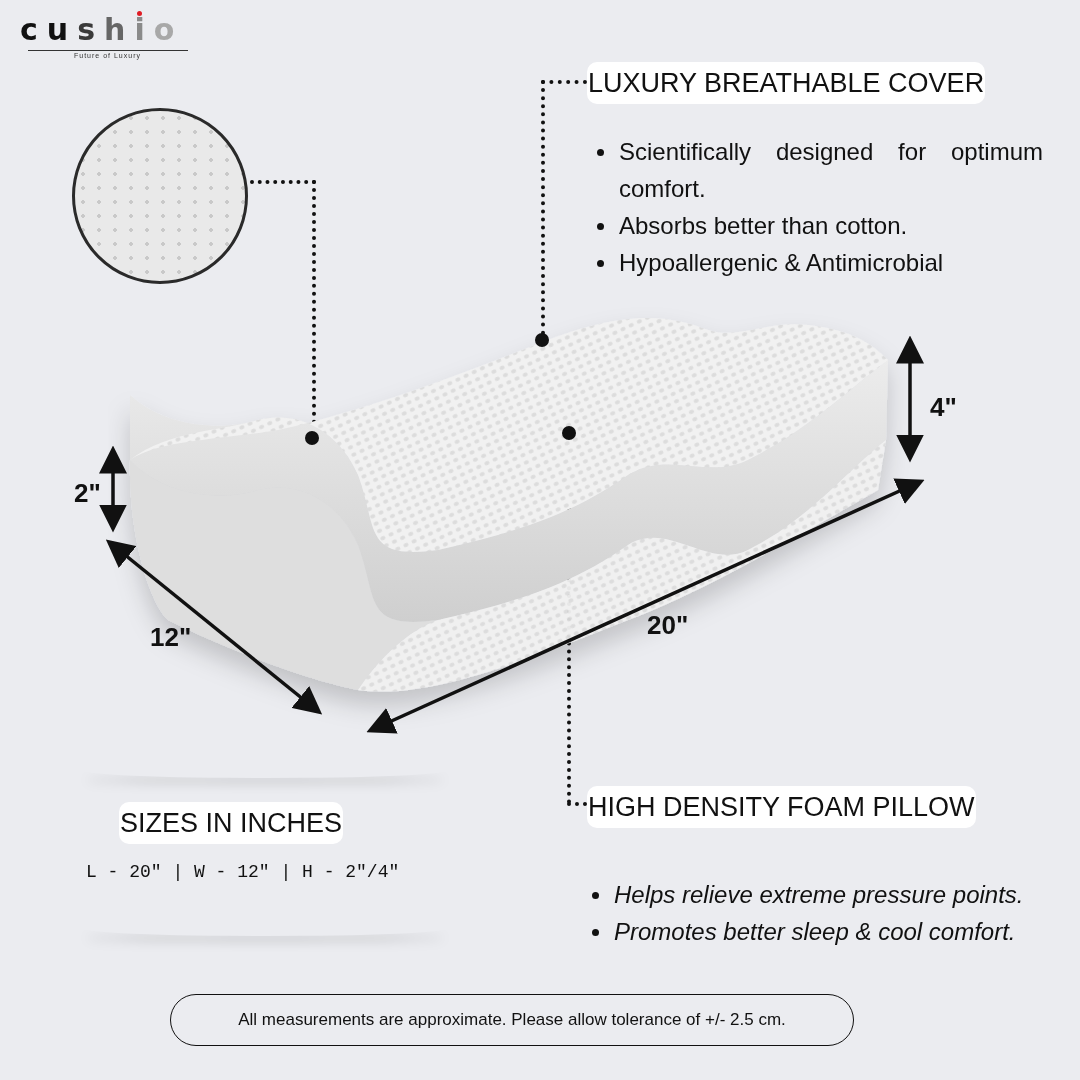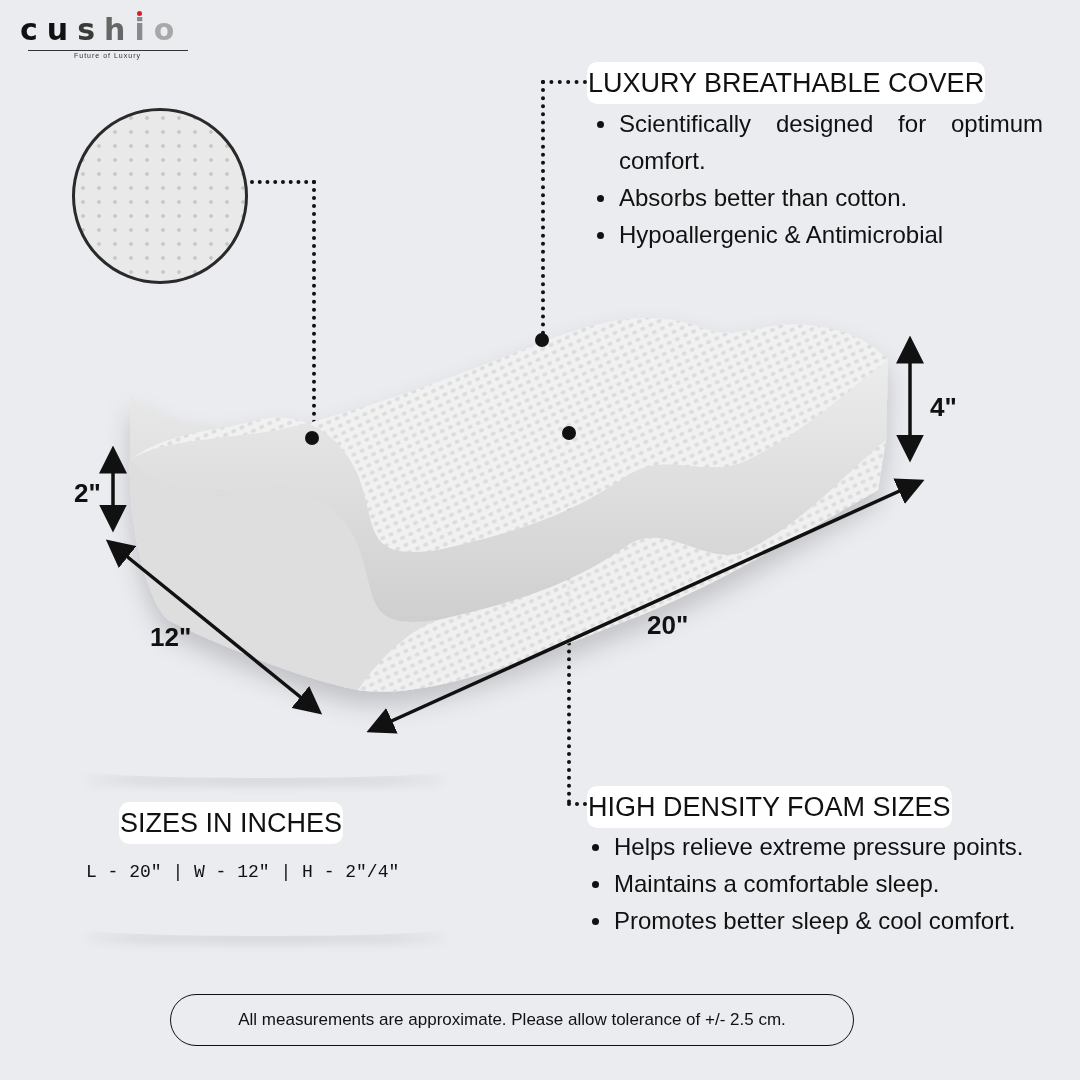--- a/index.html
+++ b/index.html
@@ -22,21 +22,21 @@
   .swatch { left:72px; top:108px; width:176px; height:176px; border-radius:50%; border:3px solid #2a2a2a; box-sizing:border-box;
     background-color:#e9e9e9;
     background-image: radial-gradient(circle, #c9c9c9 1.6px, transparent 2px);
     background-size: 16px 14px; }
 
   
   .pill { background:#fff; border-radius:10px; font-size:27px; padding:4px 1px; white-space:nowrap; line-height:34px; }
   .list { list-style:none; margin:0; padding:0; font-size:24px; line-height:37px; }
   .list li { position:relative; padding-left:26px; }
   .list li::before { content:""; position:absolute; left:4px; top:16px; width:7px; height:7px; background:#111; border-radius:50%; }
-  .justify { text-align:justify; text-align-last:left; }
+  .justify { text-align:justify; text-align-last:left;margin-top:28px; }
 
   
   .dot-h { border-top:4px dotted #111; height:0; }
   .dot-v { border-left:4px dotted #111; width:0; }
 
   
   .pillow { left:108px; top:300px; width:820px; height:440px; }
 
   .dim { font-weight:bold; font-size:26px; }
 
@@ -121,24 +121,23 @@
 <div class="abs dim" style="left:930px;top:392px;">4"</div>
 <div class="abs dim" style="left:647px;top:610px;">20"</div>
 
 <div class="abs pill" style="left:587px;top:62px;">LUXURY BREATHABLE COVER</div>
 <ul class="abs list" style="left:593px;top:105px;width:450px;">
   <li class="justify">Scientifically designed for optimum comfort.</li>
   <li>Absorbs better than cotton.</li>
   <li>Hypoallergenic &amp; Antimicrobial</li>
 </ul>
 
-<div class="abs pill" style="left:587px;top:786px;">HIGH DENSITY FOAM SIZES</div>
-<ul class="abs list" style="left:588px;top:828px;width:475px;">
+<div class="abs pill" style="left:587px;top:786px;">HIGH DENSITY FOAM PILLOW</div>
+<ul class="abs list" style="left:588px;top:848px;width:475px;font-style:italic;">
   <li class="justify">Helps relieve extreme pressure points.</li>
-  <li>Maintains a comfortable sleep.</li>
   <li>Promotes better sleep &amp; cool comfort.</li>
 </ul>
 
 <div class="abs sizes-shadow-top"></div>
 <div class="abs pill" style="left:119px;top:802px;">SIZES IN INCHES</div>
 <div class="abs sizes-line" style="left:86px;top:862px;">L - 20″ | W - 12" | H - 2"/4"</div>
 <div class="abs sizes-shadow-bot"></div>
 
 <div class="abs note">All measurements are approximate. Please allow tolerance of +/- 2.5 cm.</div>
 

